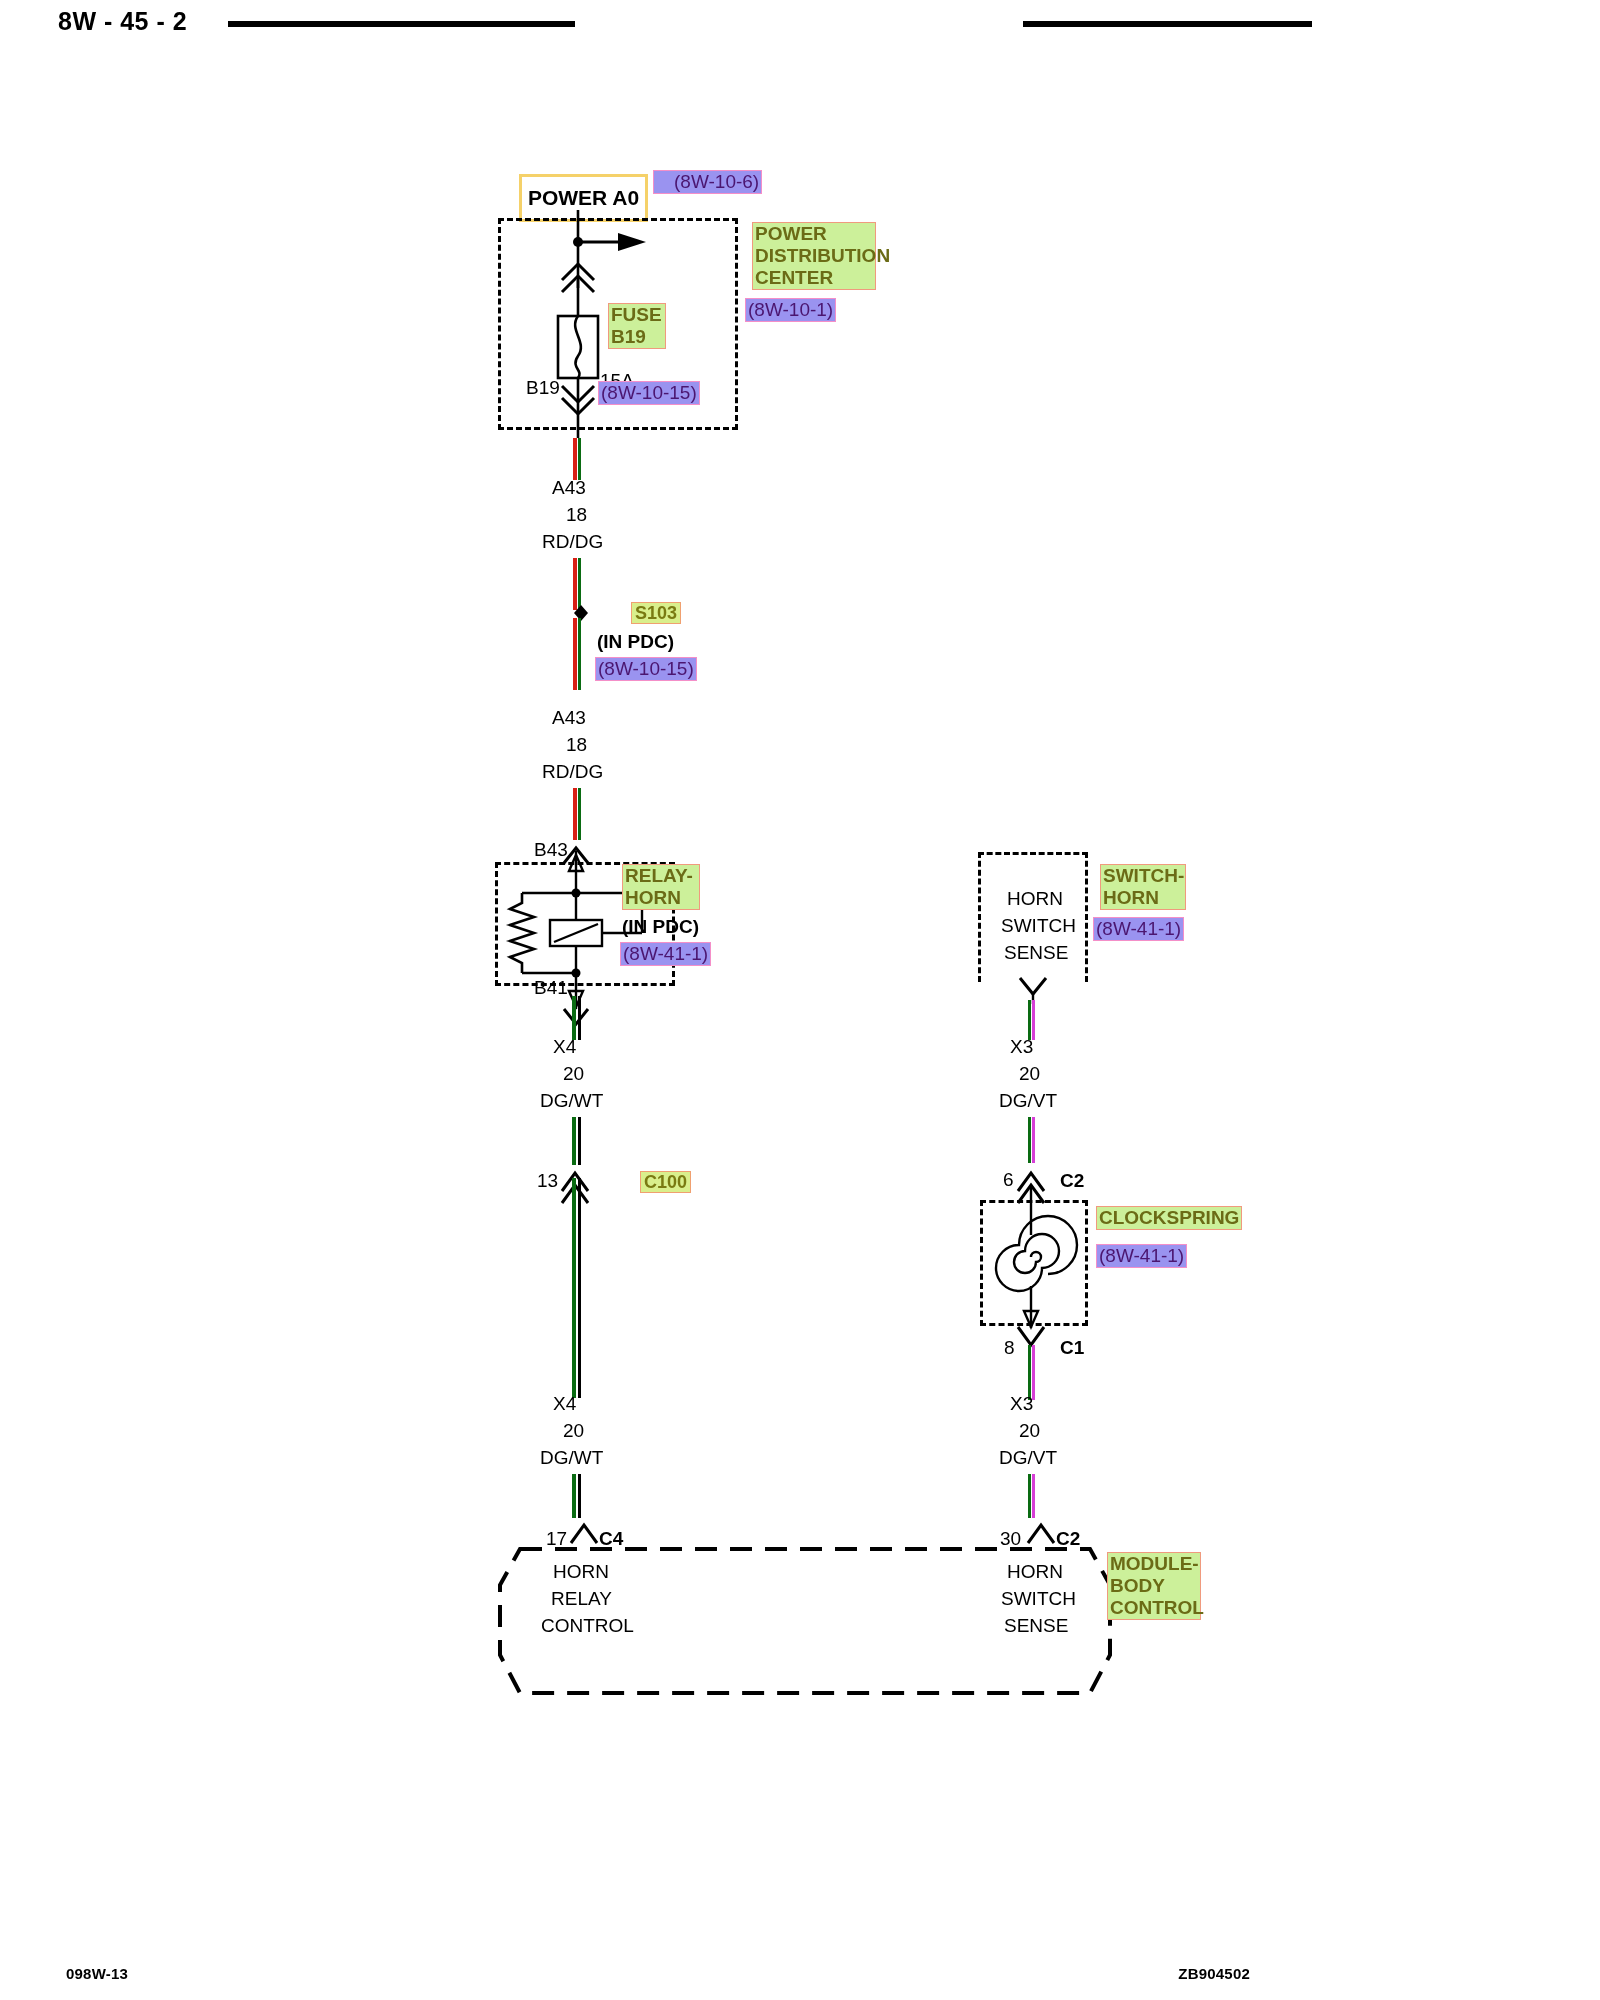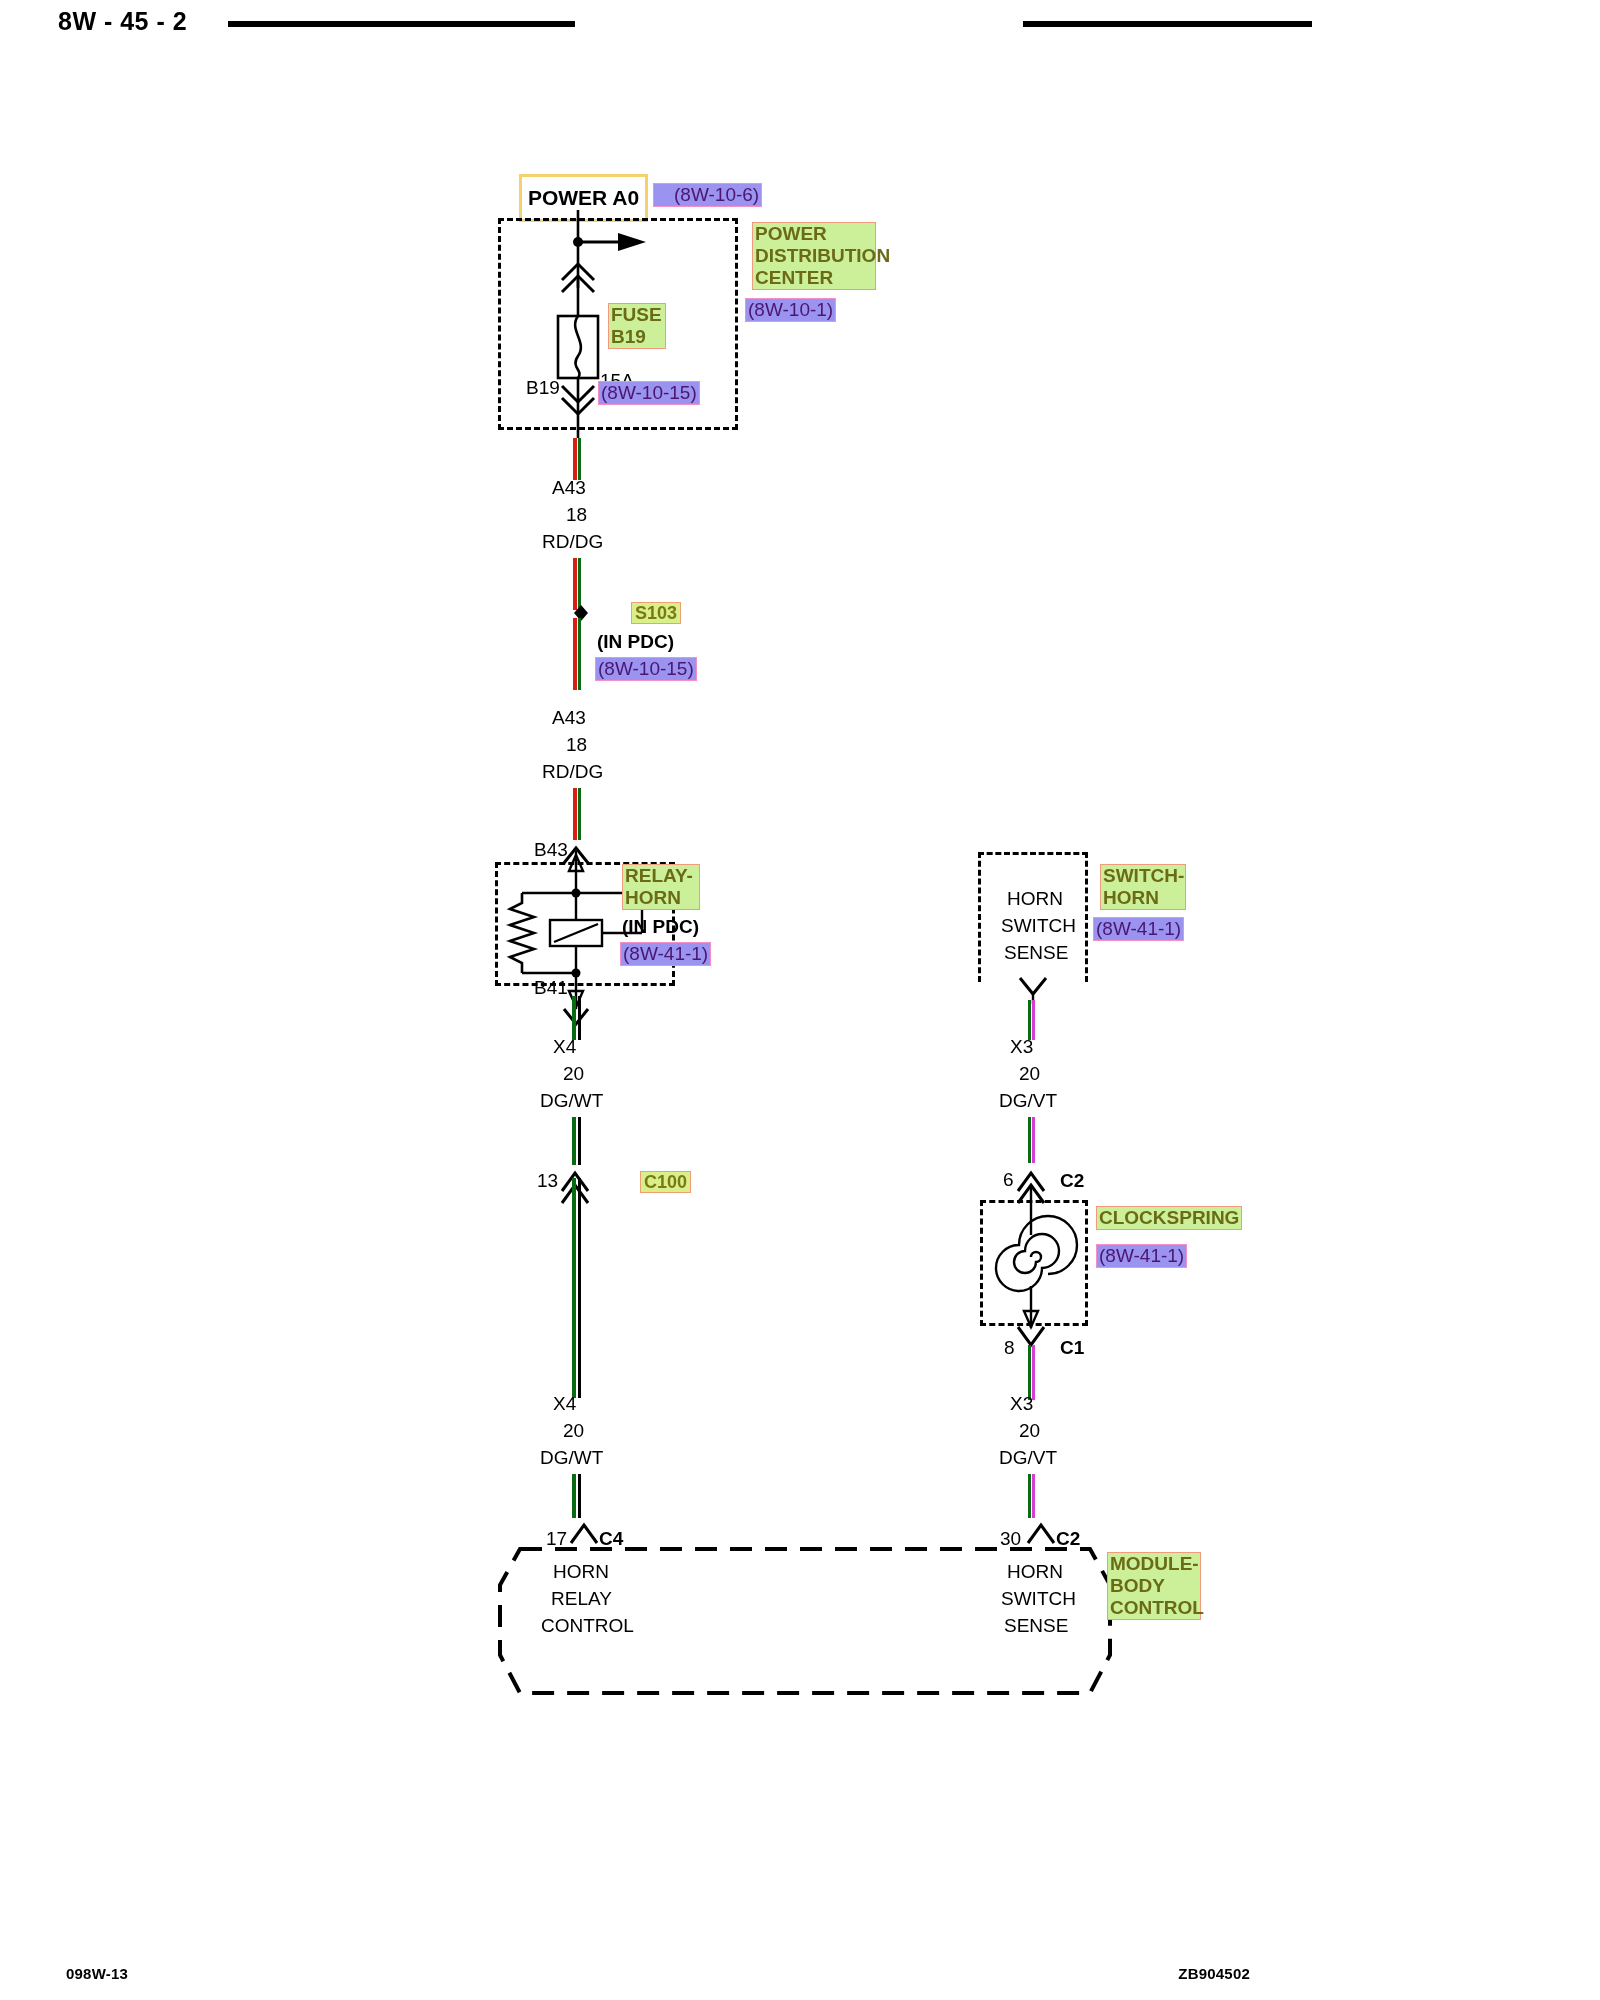--- a/index.html
+++ b/index.html
@@ -167,21 +167,21 @@
 <div id="page">
 
   <div id="page-header">
     <div class="hdr-left">8W - 45 - 2</div>
     <div class="hdr-rule left"></div>
     <div class="hdr-rule right"></div>
     <div class="hdr-right">ZB</div>
   </div>
 
   <div class="batt-box" style="left:519px; top:174px; width:123px; height:42px;">POWER A0</div>
-  <div class="hl-ref" style="left:653px; top:183px;padding-left:20px;">(8W-10-6)</div>
+  <div class="hl-ref" style="left:653px; top:170px;padding-left:20px;">(8W-10-6)</div>
 
   <div class="dashbox" style="left:498px; top:218px; width:240px; height:212px;"></div>
 
   <div class="hl-comp multi" style="left:745px; top:222px; width:118px;">
     <span>POWER</span><br>
     <span>DISTRIBUTION</span><br>
     <span>CENTER</span>
   </div>
   <div class="hl-ref" style="left:745px; top:298px;">(8W-10-1)</div>
 

